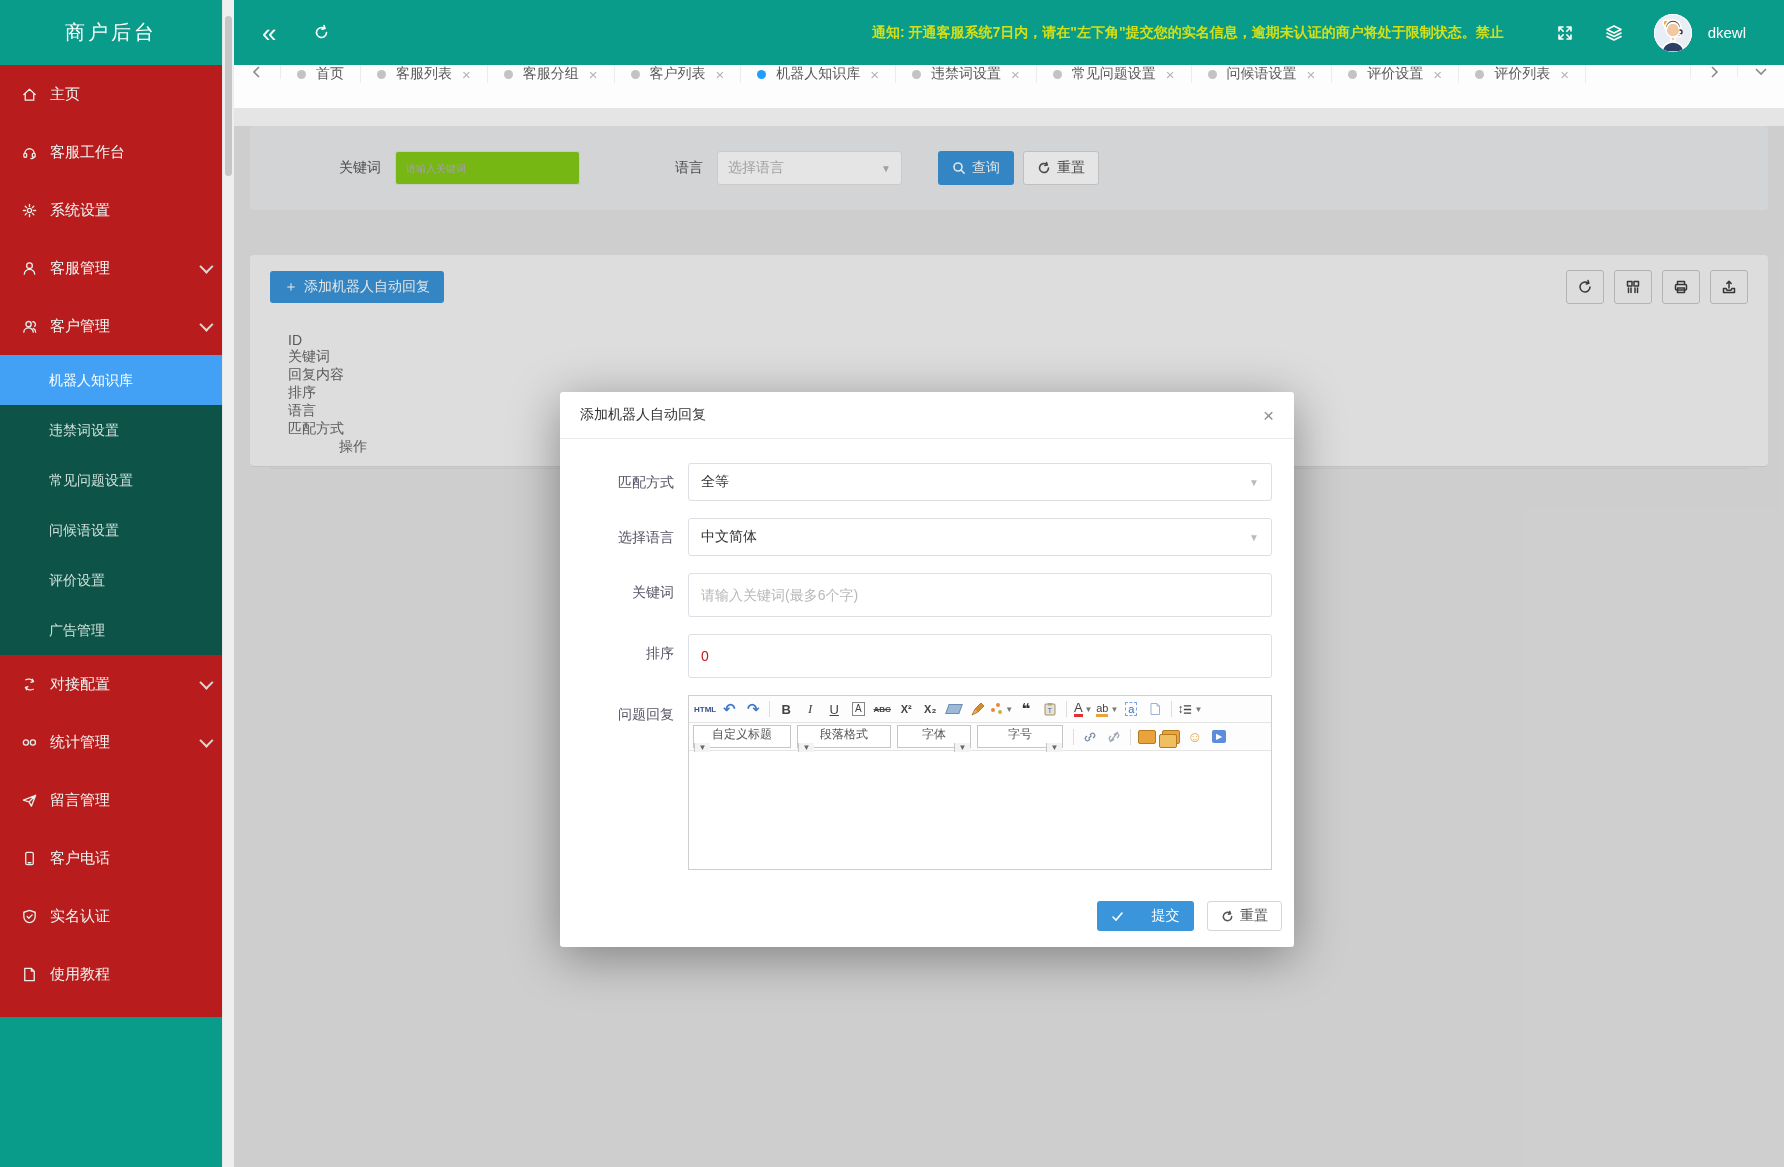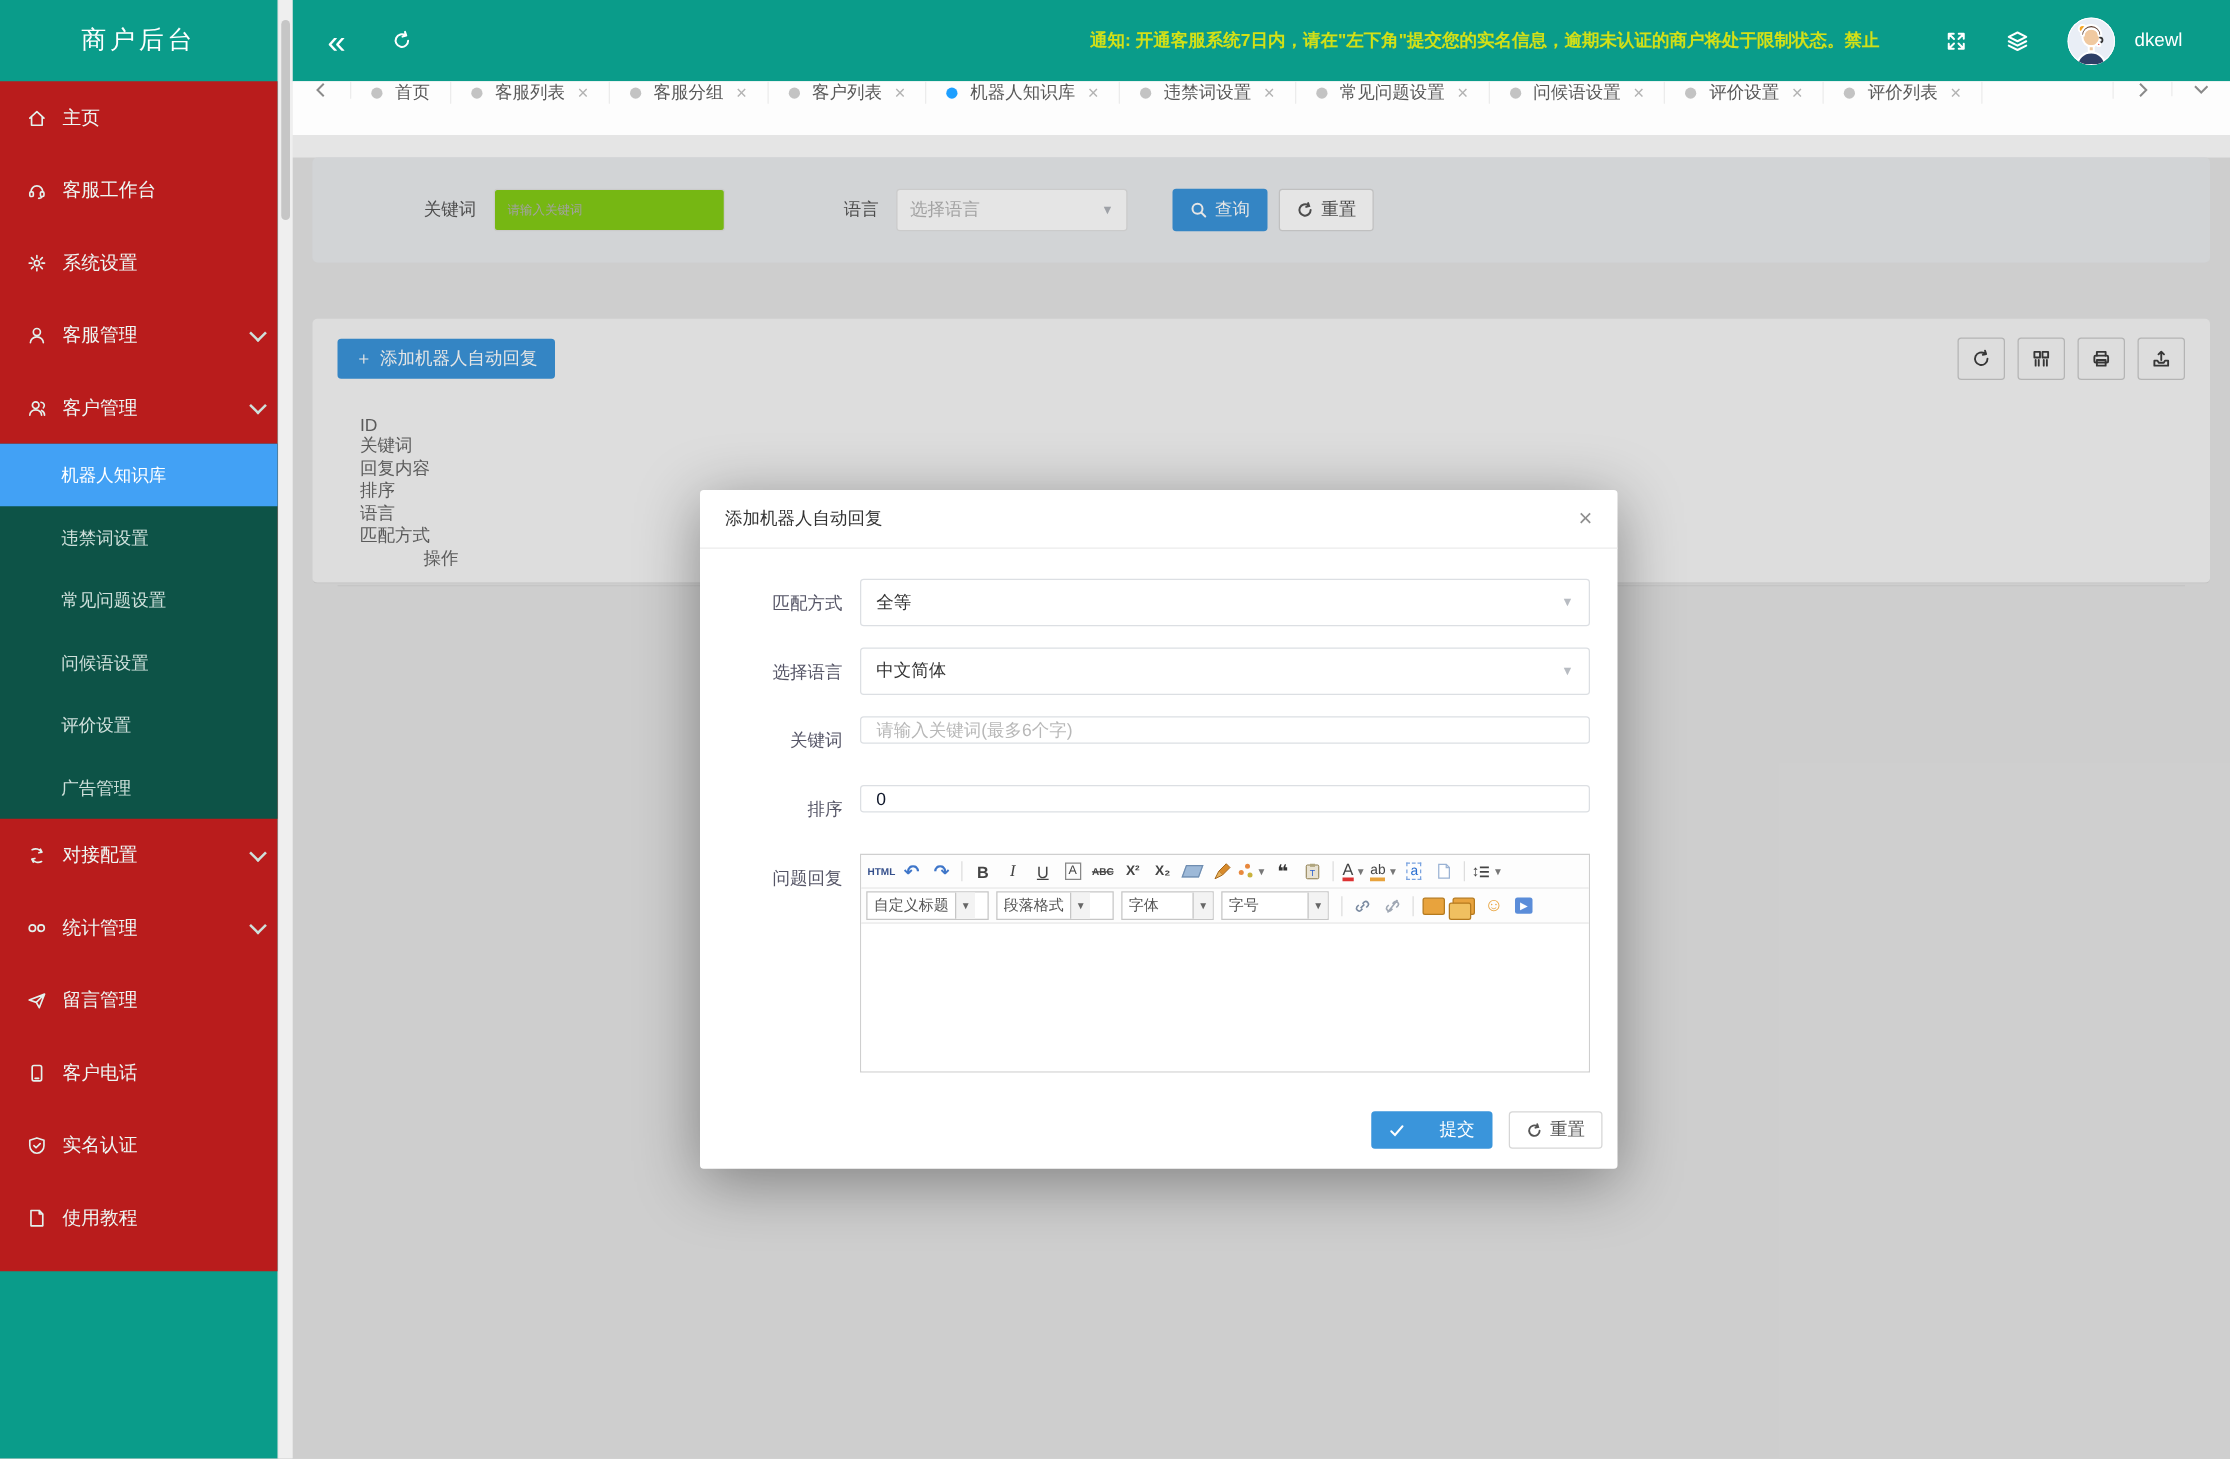--- a/index.html
+++ b/index.html
@@ -68,21 +68,21 @@
   
   .modal{position:absolute;left:560px;top:392px;width:734px;background:#fff;border-radius:3px;z-index:20;
          box-shadow:0 10px 50px rgba(0,0,0,.38);}
   .mo-head{height:46px;display:flex;align-items:center;padding:0 20px;border-bottom:1px solid #ebebeb;font-size:14px;color:#333;}
   .mo-x{margin-left:auto;font-size:19px;color:#8f8f8f;cursor:pointer;line-height:1;}
   .mo-body{padding:24px 22px 0 28px;}
   .mrow{display:flex;margin-bottom:17px;}
   .mlabel{width:86px;text-align:right;margin-right:14px;line-height:38px;font-size:14px;color:#556;flex:0 0 86px;}
   .mselect{flex:1;height:38px;border:1px solid #dcdfe3;border-radius:3px;display:flex;align-items:center;padding:0 12px;font-size:14px;color:#333;cursor:pointer;box-sizing:border-box;}
   .mselect .caret{margin-left:auto;color:#b8bcc2;font-size:10px;}
-  .minput{flex:1;height:22px;border:1px solid #dcdfe3;border-radius:3px;padding:0 12px;font-size:14px;color:#0f172a;box-sizing:border-box;font-family:inherit;}
+  .minput{flex:1;height:44px;border:1px solid #dcdfe3;border-radius:3px;padding:0 12px;font-size:14px;color:#b91c1c;box-sizing:border-box;font-family:inherit;}
   .minput::placeholder{color:#b8b8b8;}
   
   .editor{flex:1;border:1px solid #cfcfcf;}
   .ed-row{display:flex;align-items:center;padding:2px 4px;border-bottom:1px solid #e4e4e4;flex-wrap:nowrap;background:#fdfdfd;}
   .tb{min-width:22px;height:22px;display:inline-flex;align-items:center;justify-content:center;font-size:12px;color:#444;border-radius:2px;cursor:pointer;padding:0 1px;}
   .tb svg{width:14px;height:14px;}
   .sep{width:1px;height:16px;background:#ddd;margin:0 4px;}
   .g-src{font-size:8px;font-weight:bold;color:#35508c;letter-spacing:0;}
   .g-undo,.g-redo{color:#3f76c9;font-size:15px;font-weight:bold;}
   .g-b{font-weight:bold;font-size:13px;}
@@ -91,21 +91,21 @@
   .g-abox{border:1px solid #888;font-size:10px;padding:0 2px;line-height:12px;}
   .g-strike{text-decoration:line-through;font-size:8px;font-weight:bold;}
   .g-sup,.g-sub{font-size:11px;font-weight:bold;}
   .g-quote{font-size:15px;font-weight:bold;color:#333;}
   .g-fc{font-size:13px;border-bottom:3px solid #d33;line-height:13px;}
   .g-hl{font-size:11px;border-bottom:3px solid #e8a33d;line-height:12px;}
   .g-al{font-size:11px;color:#2a6fd1;border:1px dashed #7aa3e0;padding:0 2px;line-height:12px;}
   .g-lh{font-size:12px;}
   .g-em{color:#e8a33d;font-size:15px;}
   .mini-caret{font-size:8px;color:#777;margin-left:2px;}
-  .combo{height:21px;border:1px solid #c6c6c6;background:#fff;display:flex;align-items:center;font-size:12px;color:#555;margin-right:6px;cursor:pointer;}
+  .combo{height:21px;border:1px solid #c6c6c6;background:#fff;display:flex;align-items:center;font-size:12px;color:#555;margin-right:6px;cursor:pointer;flex-direction:column;}
   .combo .ct{padding:0 5px;white-space:nowrap;}
   .combo .cc{width:15px;align-self:stretch;border-left:1px solid #c6c6c6;display:flex;align-items:center;justify-content:center;font-size:8px;color:#666;background:#f3f3f3;}
   .pic{width:16px;height:12px;background:#e8a33d;border:1px solid #b57a1e;border-radius:2px;position:relative;}
   .pic.multi:after{content:"";position:absolute;left:-4px;top:3px;width:16px;height:12px;background:#f0c060;border:1px solid #b57a1e;border-radius:2px;}
   .vid{width:14px;height:13px;background:#5b8dd9;border-radius:2px;display:flex;align-items:center;justify-content:center;color:#fff;font-size:8px;}
   .ed-body{height:118px;background:#fff;}
   .mo-foot{padding:14px 12px 16px;text-align:right;}
   .mo-foot .btn-blue{height:30px;gap:28px;}
   .mo-foot .btn-plain{height:30px;}
   .eraser{width:12px;height:8px;background:#9db9d8;transform:skewX(-20deg);border:1px solid #6f8db0;}

